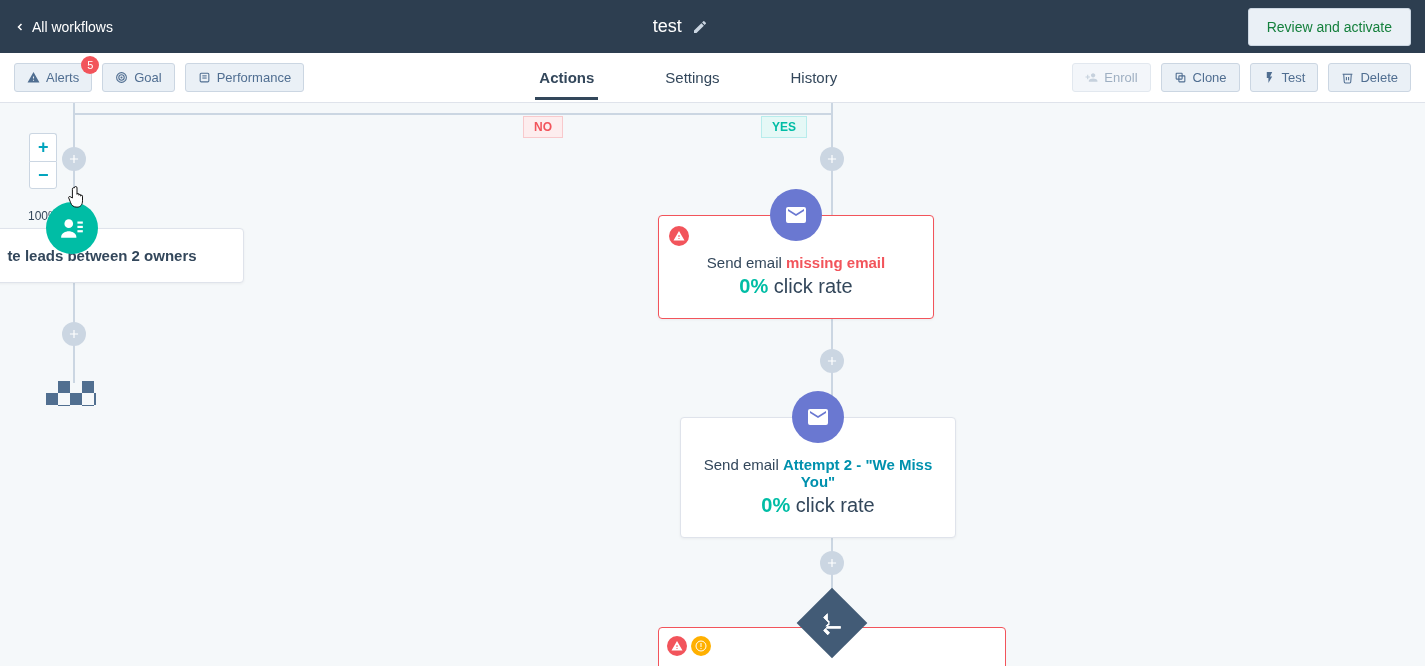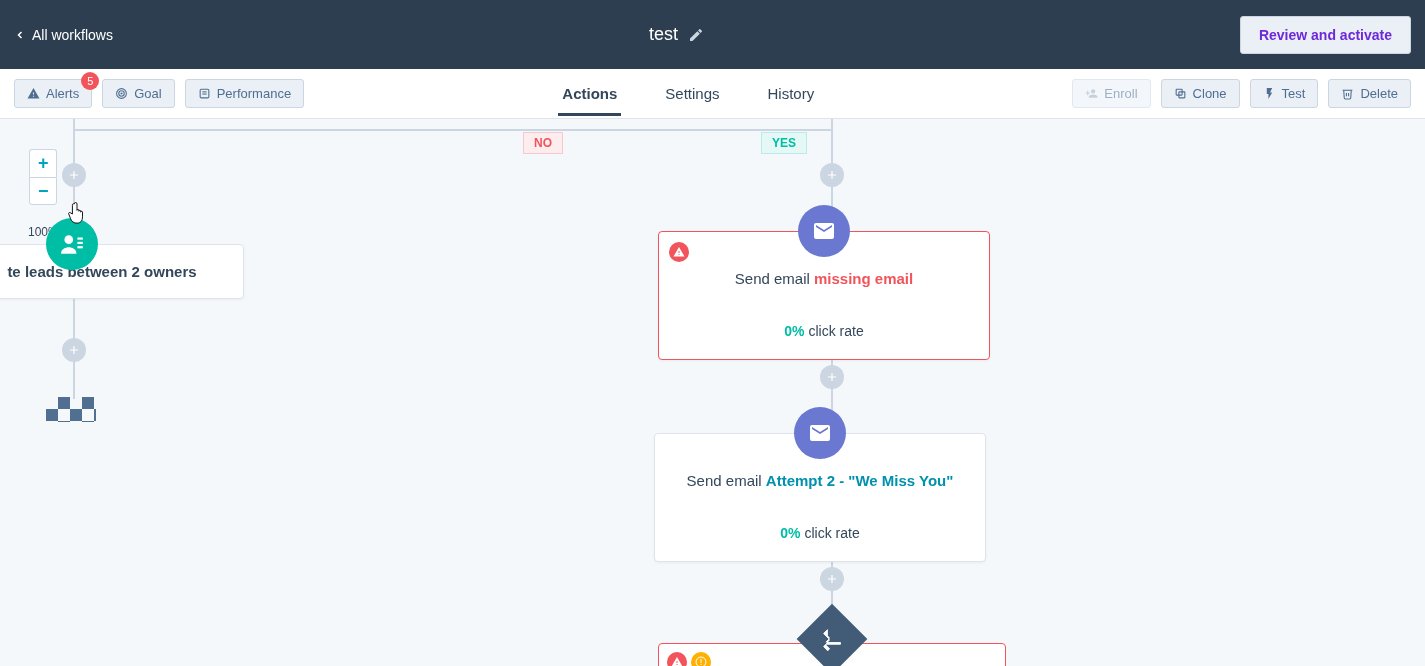--- a/index.html
+++ b/index.html
@@ -2,35 +2,35 @@
 <html><head>
 <meta charset="utf-8">
 <style>
   * { box-sizing: border-box; margin: 0; padding: 0; }
   html, body { width: 1425px; height: 666px; overflow: hidden; font-family: -apple-system, BlinkMacSystemFont, "Segoe UI", Helvetica, Arial, sans-serif; }
   body { background: #f5f8fa; position: relative; }
 
   
   .topbar {
     background: #2d3e50;
-    height: 69px;
+    height: 53px;
     width: 100%;
     display: flex;
     align-items: center;
     justify-content: space-between;
     padding: 0 14px;
     color: #fff;
   }
   .back-link { display:flex; align-items:center; cursor:pointer; font-size:14px; }
   .back-link svg { margin-right:6px; }
   .title-wrap { display:flex; align-items:center; gap:10px; font-size:18px; }
   .title-wrap svg { cursor:pointer; }
   .review-btn {
-    background:#eaf0f6; color:#6d28d9; border:1px solid #cbd6e2;
-    padding:10px 18px; border-radius:3px; font-size:14px; cursor:pointer;font-weight:bold;
+    background:#eaf0f6; color:#15803d; border:1px solid #cbd6e2;
+    padding:10px 18px; border-radius:3px; font-size:14px; cursor:pointer;
   }
 
   
   .toolbar {
     height: 50px;
     background:#fff;
     border-bottom:1px solid #dfe3eb;
     display:flex;
     align-items:center;
     justify-content:space-between;
@@ -41,21 +41,21 @@
     border:1px solid #cbd6e2; background:#eaf0f6; color:#506e91;
     padding:6px 12px; border-radius:3px; font-size:13px; cursor:pointer;
     display:flex; align-items:center; gap:6px; position:relative;
   }
   .btn-sm.disabled { opacity:.55; cursor:not-allowed; }
   .alert-badge {
     position:absolute; top:-8px; right:-8px; background:#f2545b; color:#fff;
     border-radius:50%; width:18px; height:18px; font-size:11px; display:flex;
     align-items:center; justify-content:center;
   }
-  .tabs { display:flex; gap:40px; font-size:15px; color:#33475b; }
+  .tabs { display:flex; gap:63px; font-size:15px; color:#33475b; }
   .tab { padding:14px 4px; cursor:pointer; }
   .tab.active { font-weight:600; border-bottom:3px solid #33475b; padding-bottom:11px; }
 
   
   .canvas { position:relative; width:100%; height:calc(666px - 53px - 50px); overflow:hidden; }
 
   .zoom-ctrl { position:absolute; left:28px; top:30px; display:flex; flex-direction:column; align-items:center; font-size:12px; color:#33475b; }
   .zoom-btn { width:28px; height:28px; border:1px solid #cbd6e2; background:#fff; color:#00a4bd; font-size:18px; font-weight:bold; display:flex; align-items:center; justify-content:center; cursor:pointer; }
   .zoom-btn.plus { border-radius:3px 3px 0 0; border-bottom:none; }
   .zoom-btn.minus { border-radius:0 0 3px 3px; }
@@ -69,29 +69,29 @@
   .add-node { position:absolute; width:24px; height:24px; border-radius:50%; background:#cbd6e2; color:#fff; display:flex; align-items:center; justify-content:center; cursor:pointer; z-index:2; }
   .add-node svg { display:block; }
 
   
   .dlabel { position:absolute; padding:3px 10px; font-size:12px; font-weight:600; z-index:2; }
   .dlabel.no  { background:#fdedee; color:#f2545b; border:1px solid #f8c9cc; }
   .dlabel.yes { background:#e5f8f6; color:#00bda5; border:1px solid #b7ecec; }
 
   
   .card {
-    position:absolute; width:332px; background:#fff; border:1px solid #dfe3eb;
+    position:absolute; width:276px; background:#fff; border:1px solid #dfe3eb;
     border-radius:4px; box-shadow:0 1px 3px rgba(0,0,0,.05);
     padding:38px 16px 20px; text-align:center; z-index:2;
   }
   .card.error { border-color:#f2545b; }
   .card .title-line { font-size:15px; color:#33475b; }
   .card .title-line .em-red { color:#f2545b; font-weight:600; }
   .card .title-line .em-link { color:#0091ae; font-weight:600; }
-  .card .stat-line { margin-top:36px; font-size:14px; color:#33475b; }
+  .card .stat-line { margin-top:4px; font-size:20px; color:#33475b; }
   .card .stat-line .pct { color:#00bda5; font-weight:600; }
 
   .card-icon {
     position:absolute; top:-27px; left:50%; transform:translateX(-50%);
     width:52px; height:52px; border-radius:50%; display:flex; align-items:center; justify-content:center;
     z-index:3;
   }
   .card-icon.purple { background:#6a78d1; }
 
   .corner-alert {
@@ -283,21 +283,21 @@
       <span class="pct">0%</span> <span>click rate</span>
     </div>
   </div>
 
   <div class="add-node" style="left:820px; top:246px;">
     <svg width="14" height="14" viewBox="0 0 24 24" fill="#fff">
         <path d="M19 13h-6v6h-2v-6H5v-2h6V5h2v6h6v2z"></path>
       </svg>
   </div>
 
-  <div class="card" style="left:654px; top:314px;">
+  <div class="card" style="left:680px; top:314px;">
     <div class="card-icon purple">
       <svg width="24" height="24" viewBox="0 0 24 24" fill="#fff">
           <path d="M20 4H4a2 2 0 0 0-2 2v12a2 2 0 0 0 2 2h16a2 2 0 0 0 2-2V6a2 2 0 0 0-2-2zm0 4-8 5-8-5V6l8 5 8-5v2z"></path>
         </svg>
     </div>
     <div class="title-line">
       <span>Send email </span><span class="em-link">Attempt 2 - "We Miss You"</span>
     </div>
     <div class="stat-line">
       <span class="pct">0%</span> <span>click rate</span>

